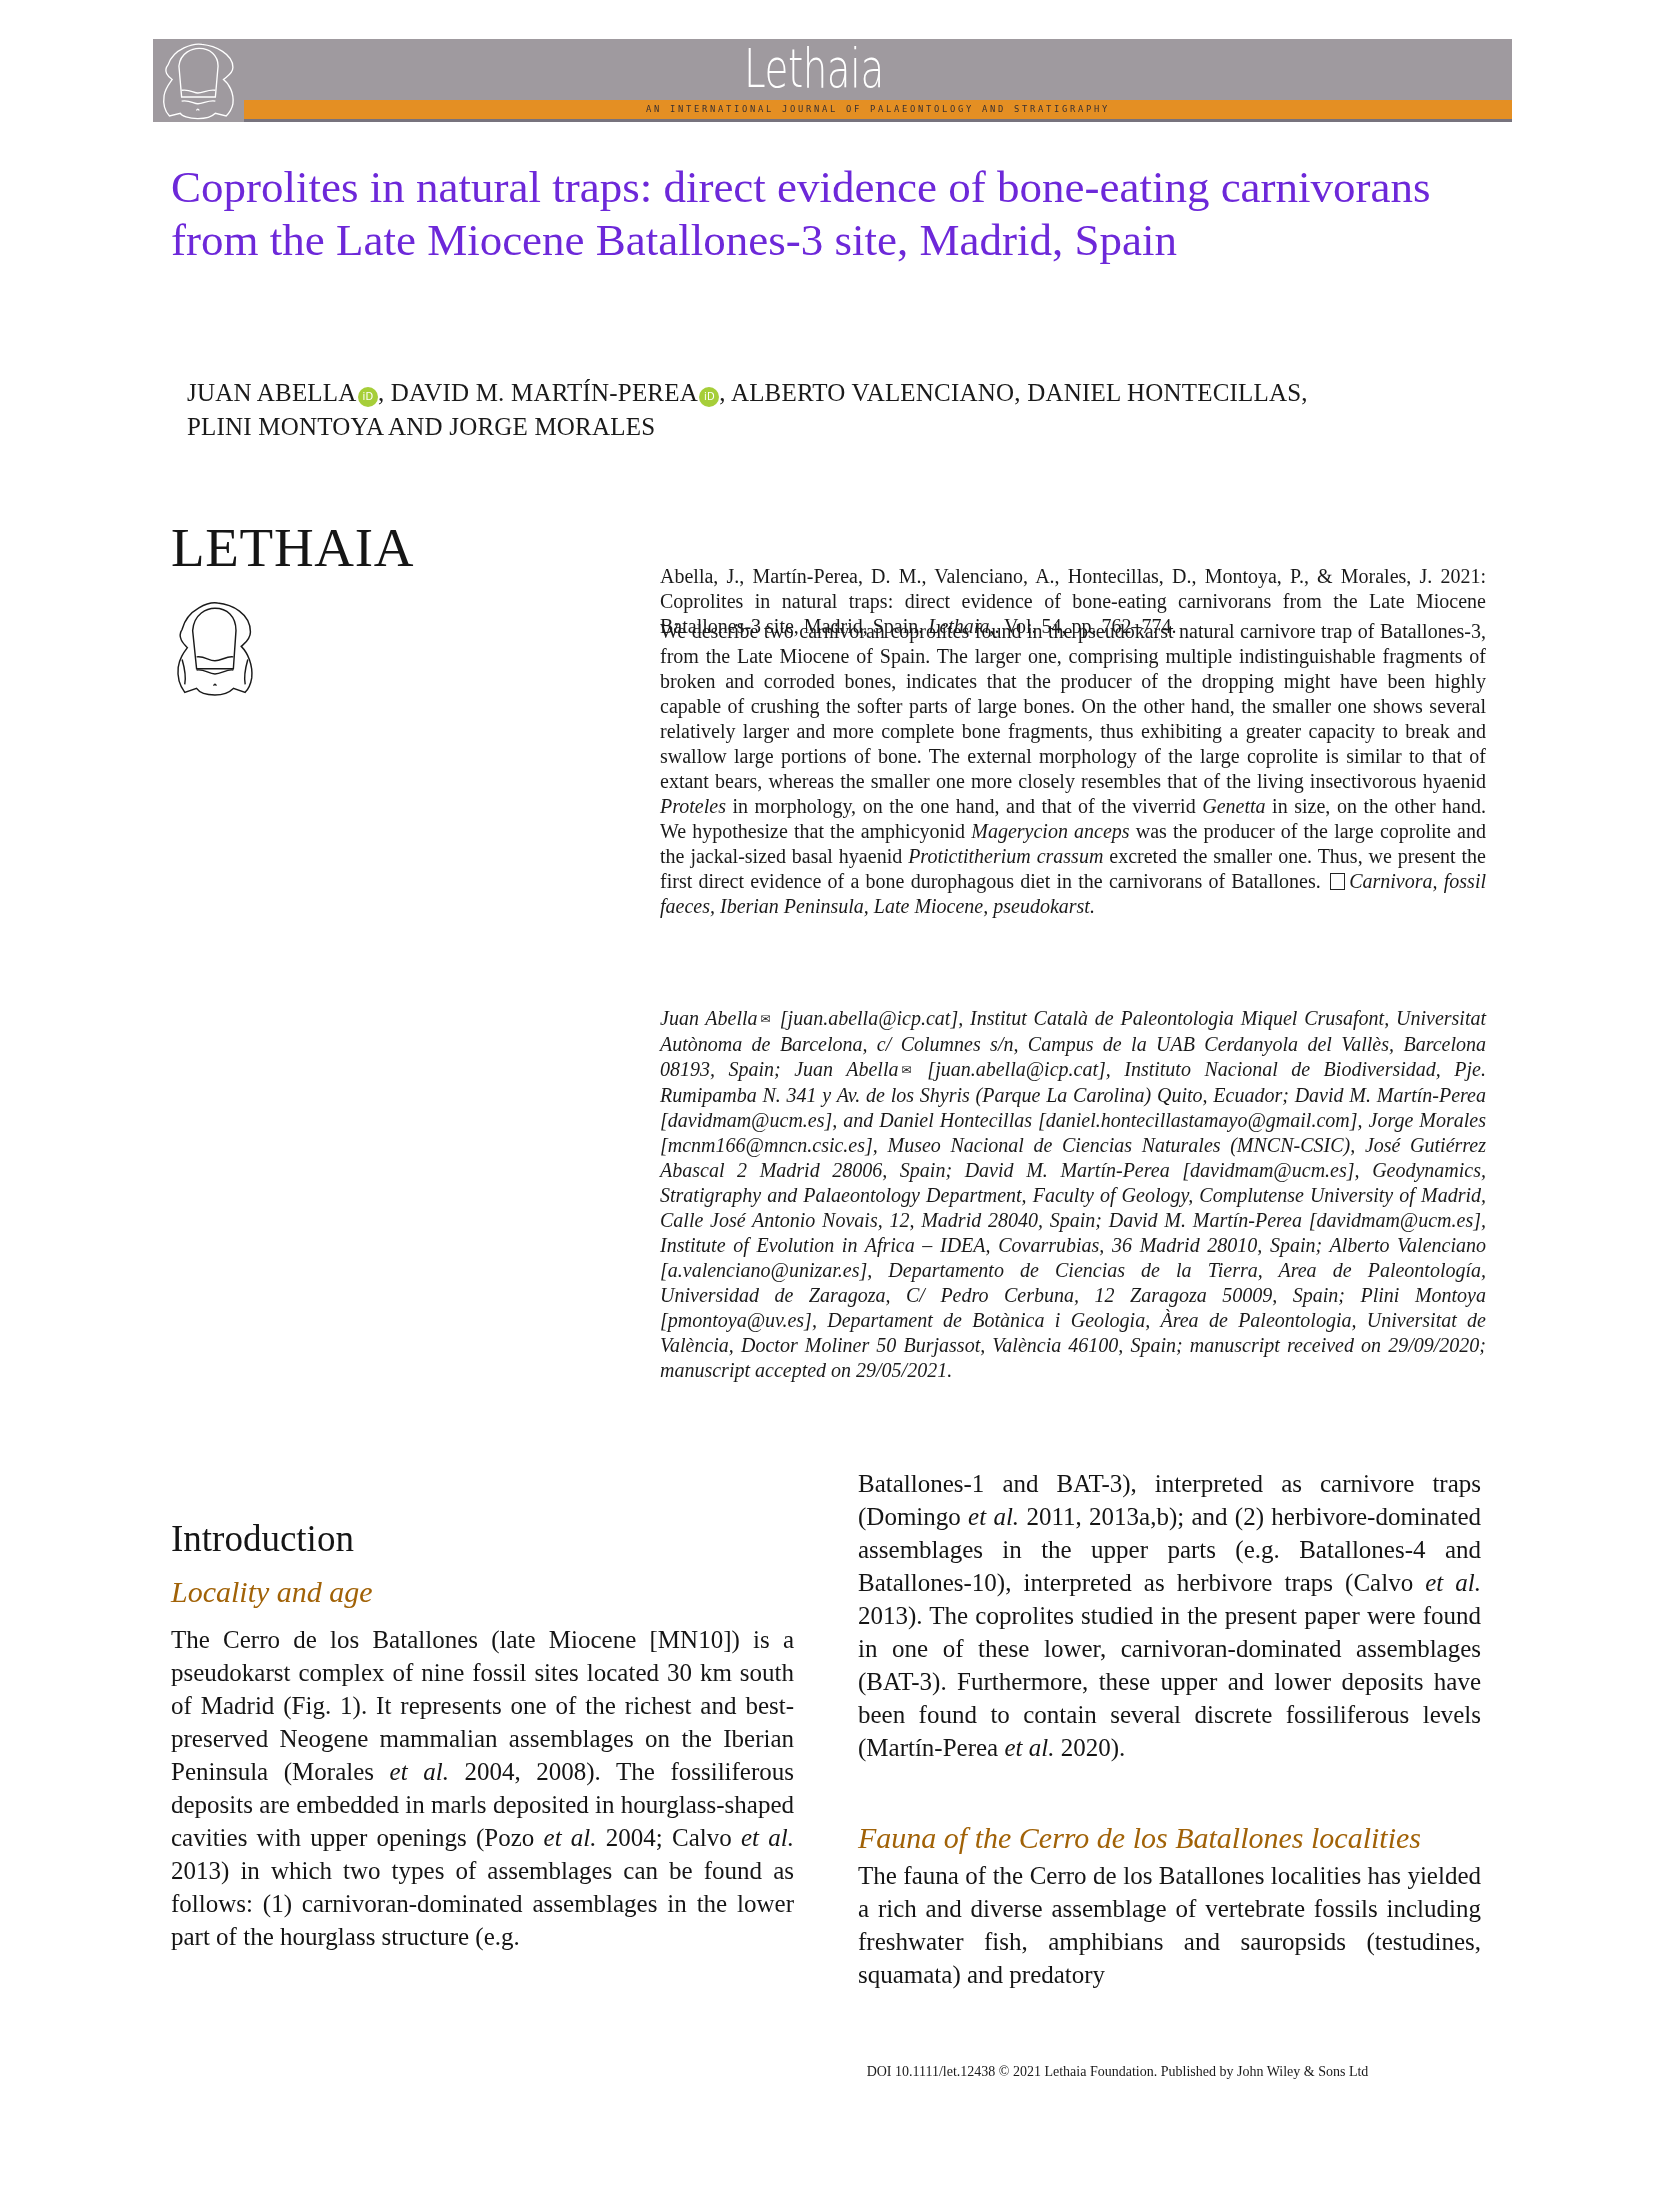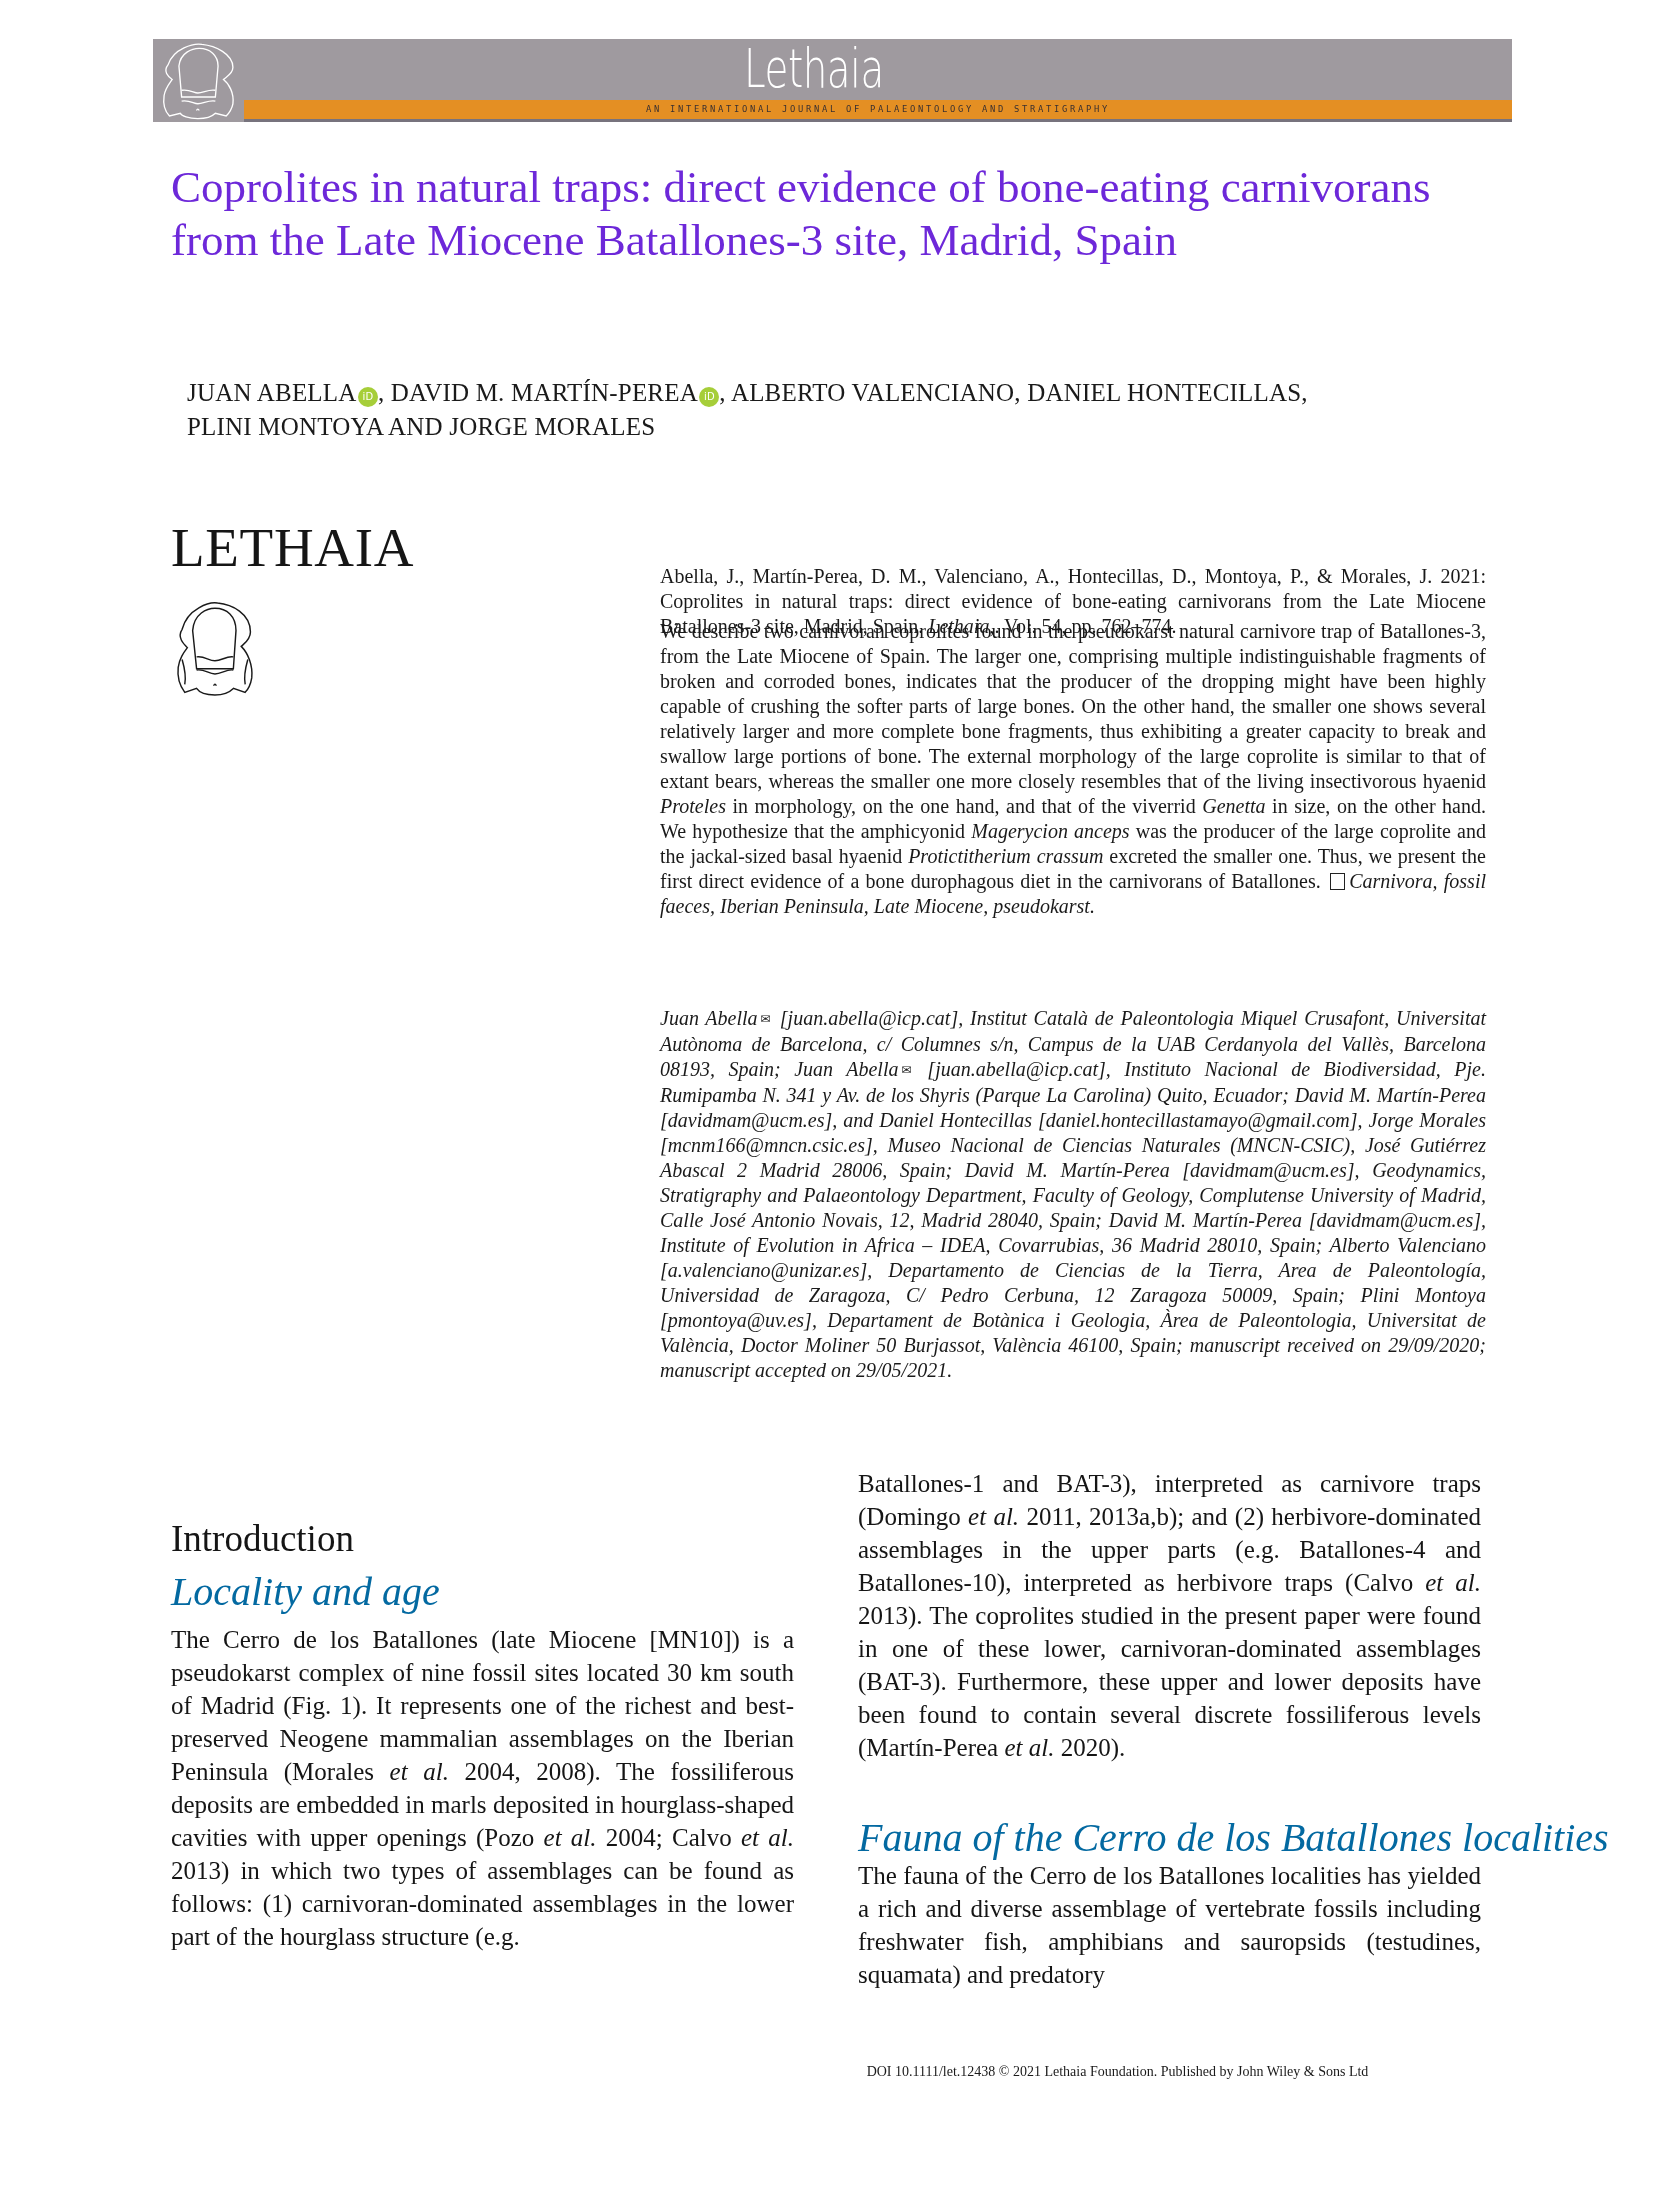--- a/index.html
+++ b/index.html
@@ -26,21 +26,21 @@
   
   .rcol { left: 660px; width: 826px; font-size: 20px; line-height: 25px; text-align: justify; color: #1a1a1a; }
   .citation { top: 520px; margin-top: 44px; }
   .abstract { top: 619px; }
   .affil { top: 1006px; font-style: italic; }
   .box { display: inline-block; width: 13.5px; height: 15px; border: 1.4px solid #222; vertical-align: -2px; margin: 0 4px 0 2.7px; }
   .env { font-family: "DejaVu Sans", sans-serif; font-style: normal; font-size: 12px; vertical-align: 2px; margin: 0 2.7px; }
 
   
   .intro-h { left: 171px; top: 1479px; font-size: 37px; line-height: 47px; color: #151515; margin-top: 36px; }
-  .sub-h { font-style: italic; font-size: 40px; line-height: 38px; color: #0369a1; }
+  .sub-h { font-style: italic; font-size: 30px; line-height: 38px; color: #a16207; }
   .locality-h { left: 171px; top: 1573px; }
   .bcol { width: 623px; font-size: 25px; line-height: 33px; text-align: justify; color: #151515; }
   .bcol-left { left: 171px; top: 1623px; }
   .bcol-right-1 { left: 858px; top: 1467px; }
   .fauna-h { left: 858px; top: 1819px; }
   .bcol-right-2 { left: 858px; top: 1859px; }
 
   .footer { left: 720px; top: 2060px; width: 795px; text-align: center; font-size: 14px; line-height: 23px; color: #1a1a1a; }
   i { font-style: italic; }
 </style>

